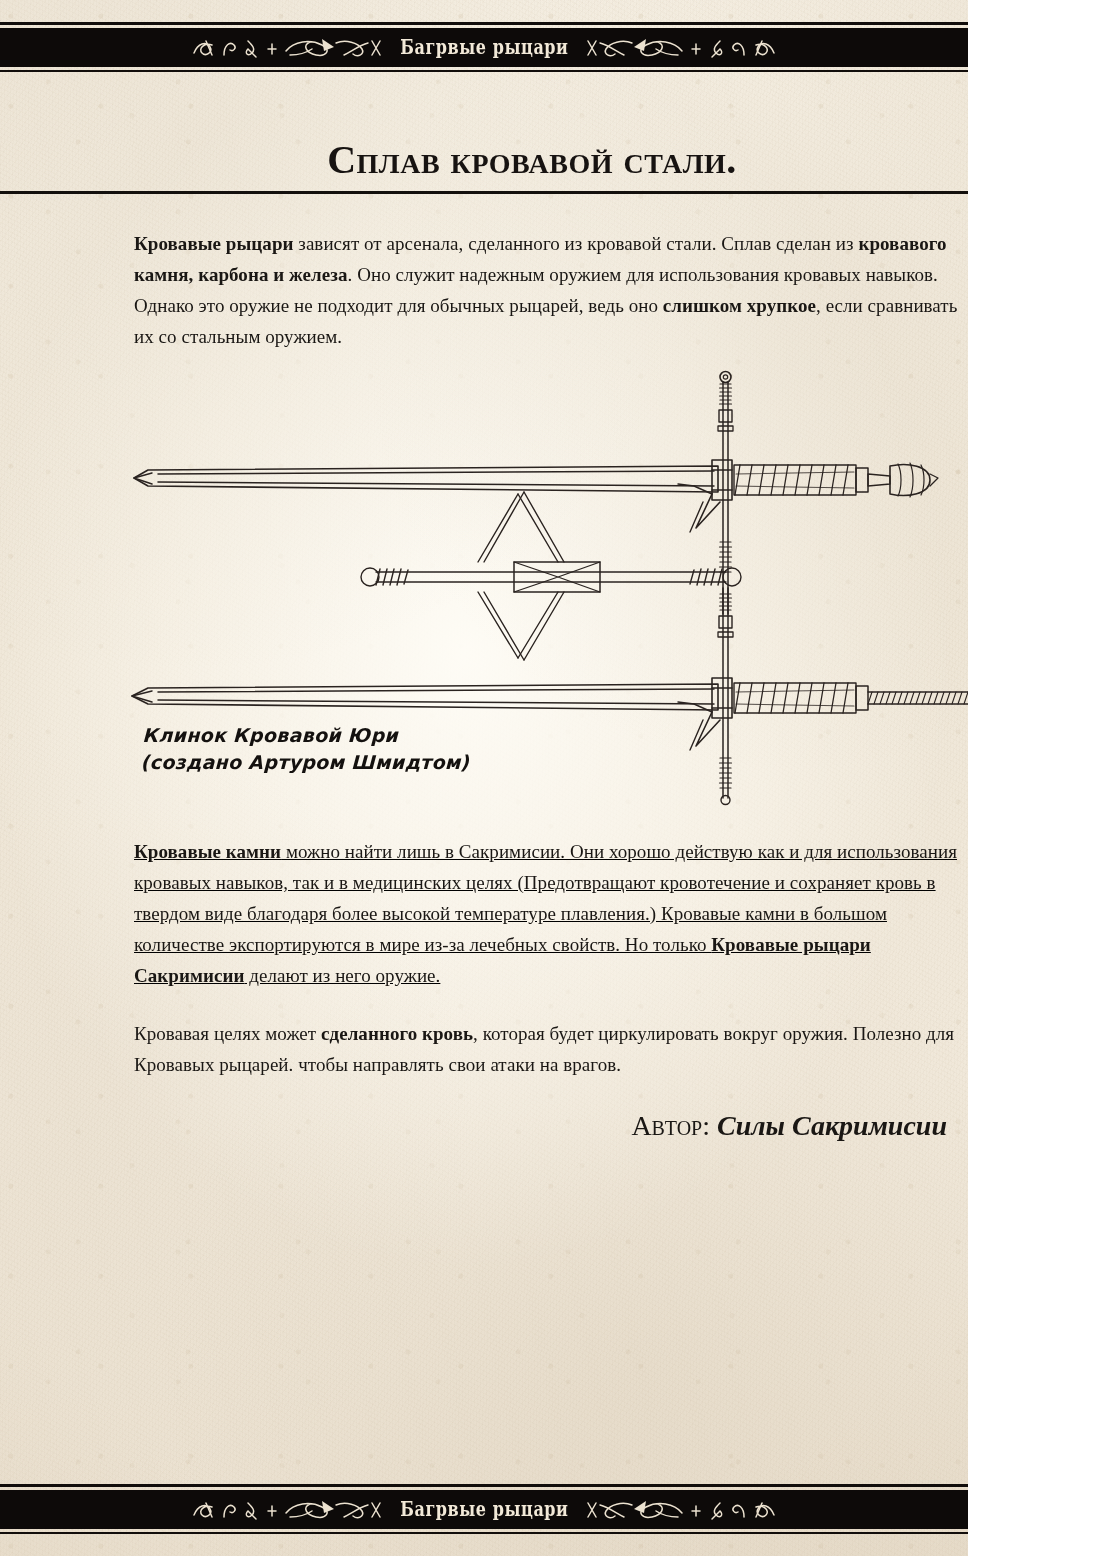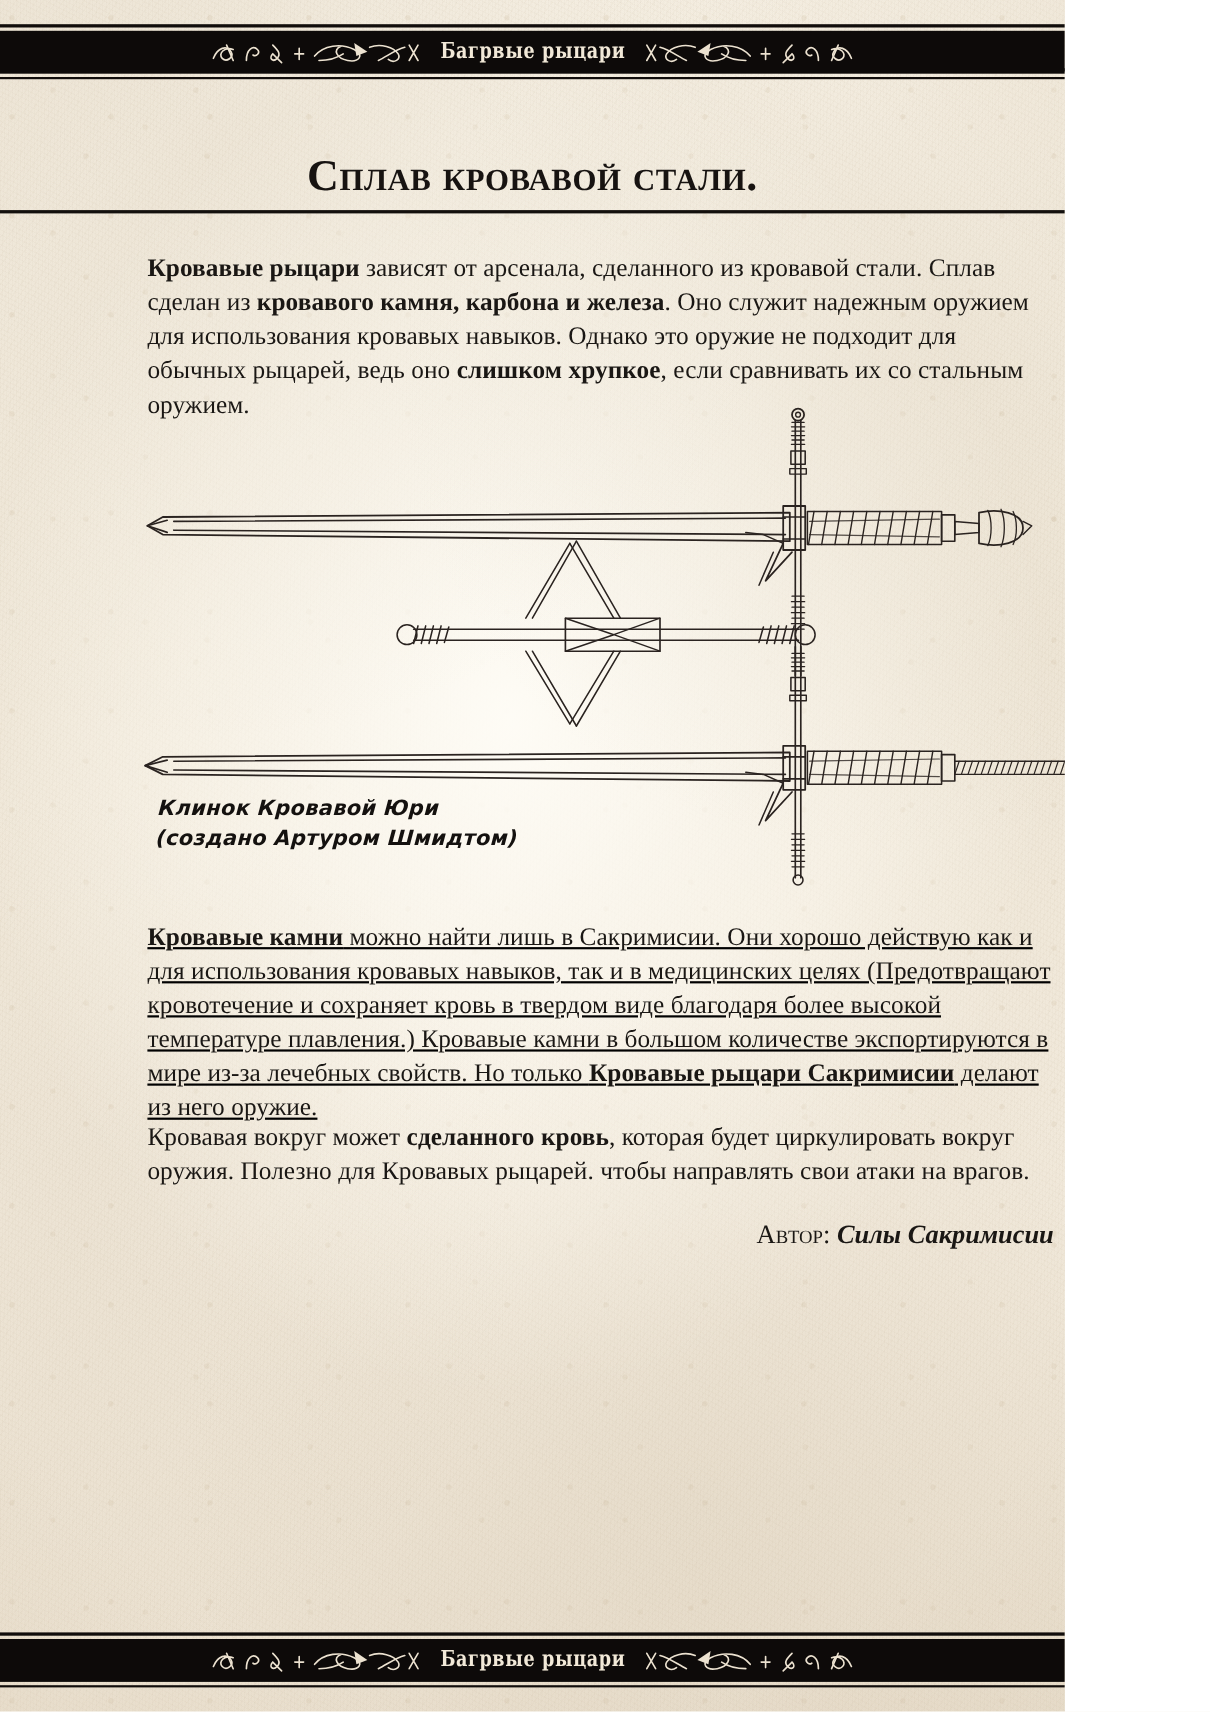--- a/index.html
+++ b/index.html
@@ -119,53 +119,54 @@
     width: 100%;
     text-align: center;
     z-index: 3;
     font-family: "Liberation Serif", "DejaVu Serif", serif;
     font-variant: small-caps;
     font-weight: 700;
     font-size: 40px;
     letter-spacing: 0.5px;
     color: #171311;
     line-height: 1.05;
+    padding-left: 48px;
   }
 
   
   .content {
     position: absolute;
     left: 134px;
     width: 824px;
     top: 228px;
     z-index: 3;
   }
   .para {
     font-family: "Liberation Serif", "DejaVu Serif", serif;
-    font-size: 23px;
+    font-size: 19px;
     line-height: 31px;
     color: #1a1714;
     text-align: left;
     margin: 0;
     letter-spacing: 0.05px;
   }
   .para b, .para strong { font-weight: 700; }
 
   .block-2 { position: absolute; top: 836px; left: 134px; width: 824px; z-index: 3; text-decoration: underline; }
   .block-3 { position: absolute; top: 1018px; left: 134px; width: 824px; z-index: 3; }
 
   .author-line {
     position: absolute;
     top: 1110px;
-    left: 134px;
+    left: 123px;
     width: 824px;
     text-align: right;
     z-index: 3;
     font-family: "Liberation Serif", "DejaVu Serif", serif;
-    font-size: 24px;
+    font-size: 28px;
     color: #1a1714;
     font-variant: small-caps;
   }
   .author-name {
     font-style: italic;
     font-weight: 700;
     font-variant: normal;
   }
 
   
@@ -414,21 +415,21 @@
   <div class="caption">
     <div>Клинок Кровавой Юри</div>
     <div>(создано Артуром Шмидтом)</div>
   </div>
 
   <div class="block-2">
     <p class="para"><b>Кровавые камни</b><span> можно найти лишь в Сакримисии. Они хорошо действую как и для использования кровавых навыков, так и в медицинских целях (Предотвращают кровотечение и сохраняет кровь в твердом виде благодаря более высокой температуре плавления.) Кровавые камни в большом количестве экспортируются в мире из-за лечебных свойств. Но только </span><b>Кровавые рыцари Сакримисии</b><span> делают из него оружие.</span></p>
   </div>
 
   <div class="block-3">
-    <p class="para"><span>Кровавая вокруг может </span><b>сделанного кровь</b><span>, которая будет циркулировать вокруг оружия. Полезно для Кровавых рыцарей. чтобы направлять свои атаки на врагов.</span></p>
+    <p class="para"><span>Кровавая целях может </span><b>сделанного кровь</b><span>, которая будет циркулировать вокруг оружия. Полезно для Кровавых рыцарей. чтобы направлять свои атаки на врагов.</span></p>
   </div>
 
   <div class="author-line">
     <span>Автор:</span>
     <span class="author-name">Силы Сакримисии</span>
   </div>
 
   <div class="band band-bottom">
     <div class="band-rule thin"></div>
     <div class="band-gap"></div>

